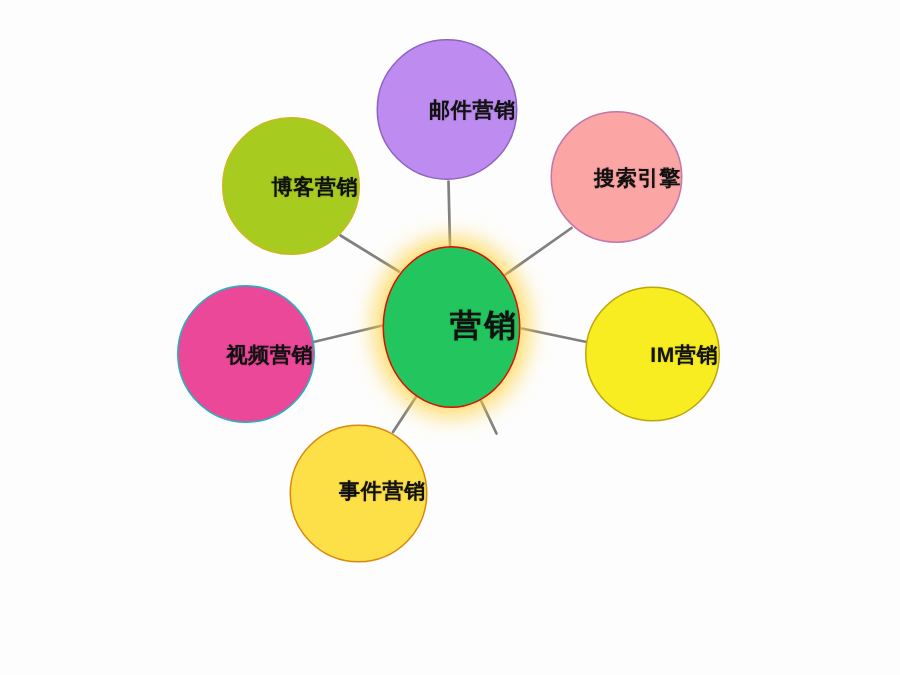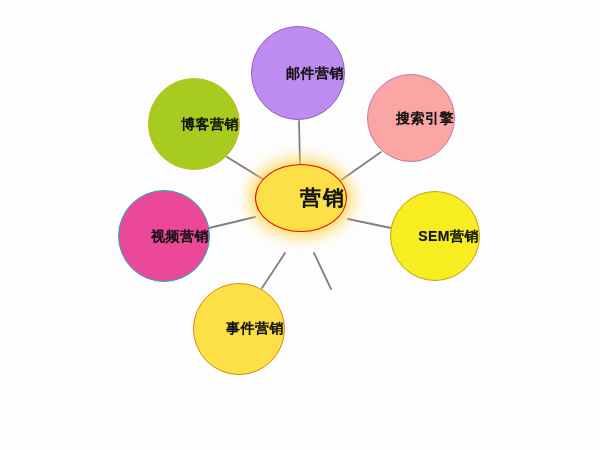--- a/index.html
+++ b/index.html
@@ -72,27 +72,27 @@
       <line x1="227" y1="157" x2="266" y2="181" stroke="#808080" stroke-width="1.8" stroke-linecap="round"></line>
     </svg>
 
 <div class="node spoke" style="left: 251px; top: 26px; width: 94px; height: 94px; background: rgb(190, 140, 240); border: 1.5px solid rgb(142, 99, 190);">
       <span class="node-label">邮件营销</span>
     </div>
     <div class="node spoke" style="left: 367px; top: 74px; width: 88px; height: 88px; background: #fca5a5; border: 1.5px solid rgb(195, 119, 172);">
       <span class="node-label">搜索引擎</span>
     </div>
     <div class="node spoke" style="left: 390px; top: 191px; width: 90px; height: 90px; background: rgb(247, 237, 32); border: 1.5px solid rgb(189, 166, 12);">
-      <span class="node-label">SEM营销</span>
+      <span class="node-label">IM营销</span>
     </div>
     <div class="node spoke" style="left: 193px; top: 283px; width: 92px; height: 92px; background: #fde047; border: 1.5px solid rgb(217, 138, 13); font-family: Liberation Serif, serif;">
       <span class="node-label">事件营销</span>
     </div>
     <div class="node spoke" style="left: 118px; top: 190px; width: 92px; height: 92px; background: #ec4899; border: 1.5px solid rgb(29, 182, 190);">
       <span class="node-label">视频营销</span>
     </div>
     <div class="node spoke" style="left: 148px; top: 78px; width: 92px; height: 92px; background: rgb(168, 203, 32); border: 1.5px solid rgb(201, 184, 31);">
       <span class="node-label">博客营销</span>
     </div>
-    <div class="node center" style="left: 255px; top: 164px; width: 92px; height: 68px; background: #fde047; border: 1.5px solid rgb(224, 11, 4); padding-left: 34px;">
+    <div class="node center" style="left: 255px; top: 164px; width: 92px; height: 108px; background: #22c55e; border: 1.5px solid rgb(224, 11, 4); padding-left: 34px;">
       <span class="node-label">营销</span>
     </div>
   </div>
 
 </body></html>

